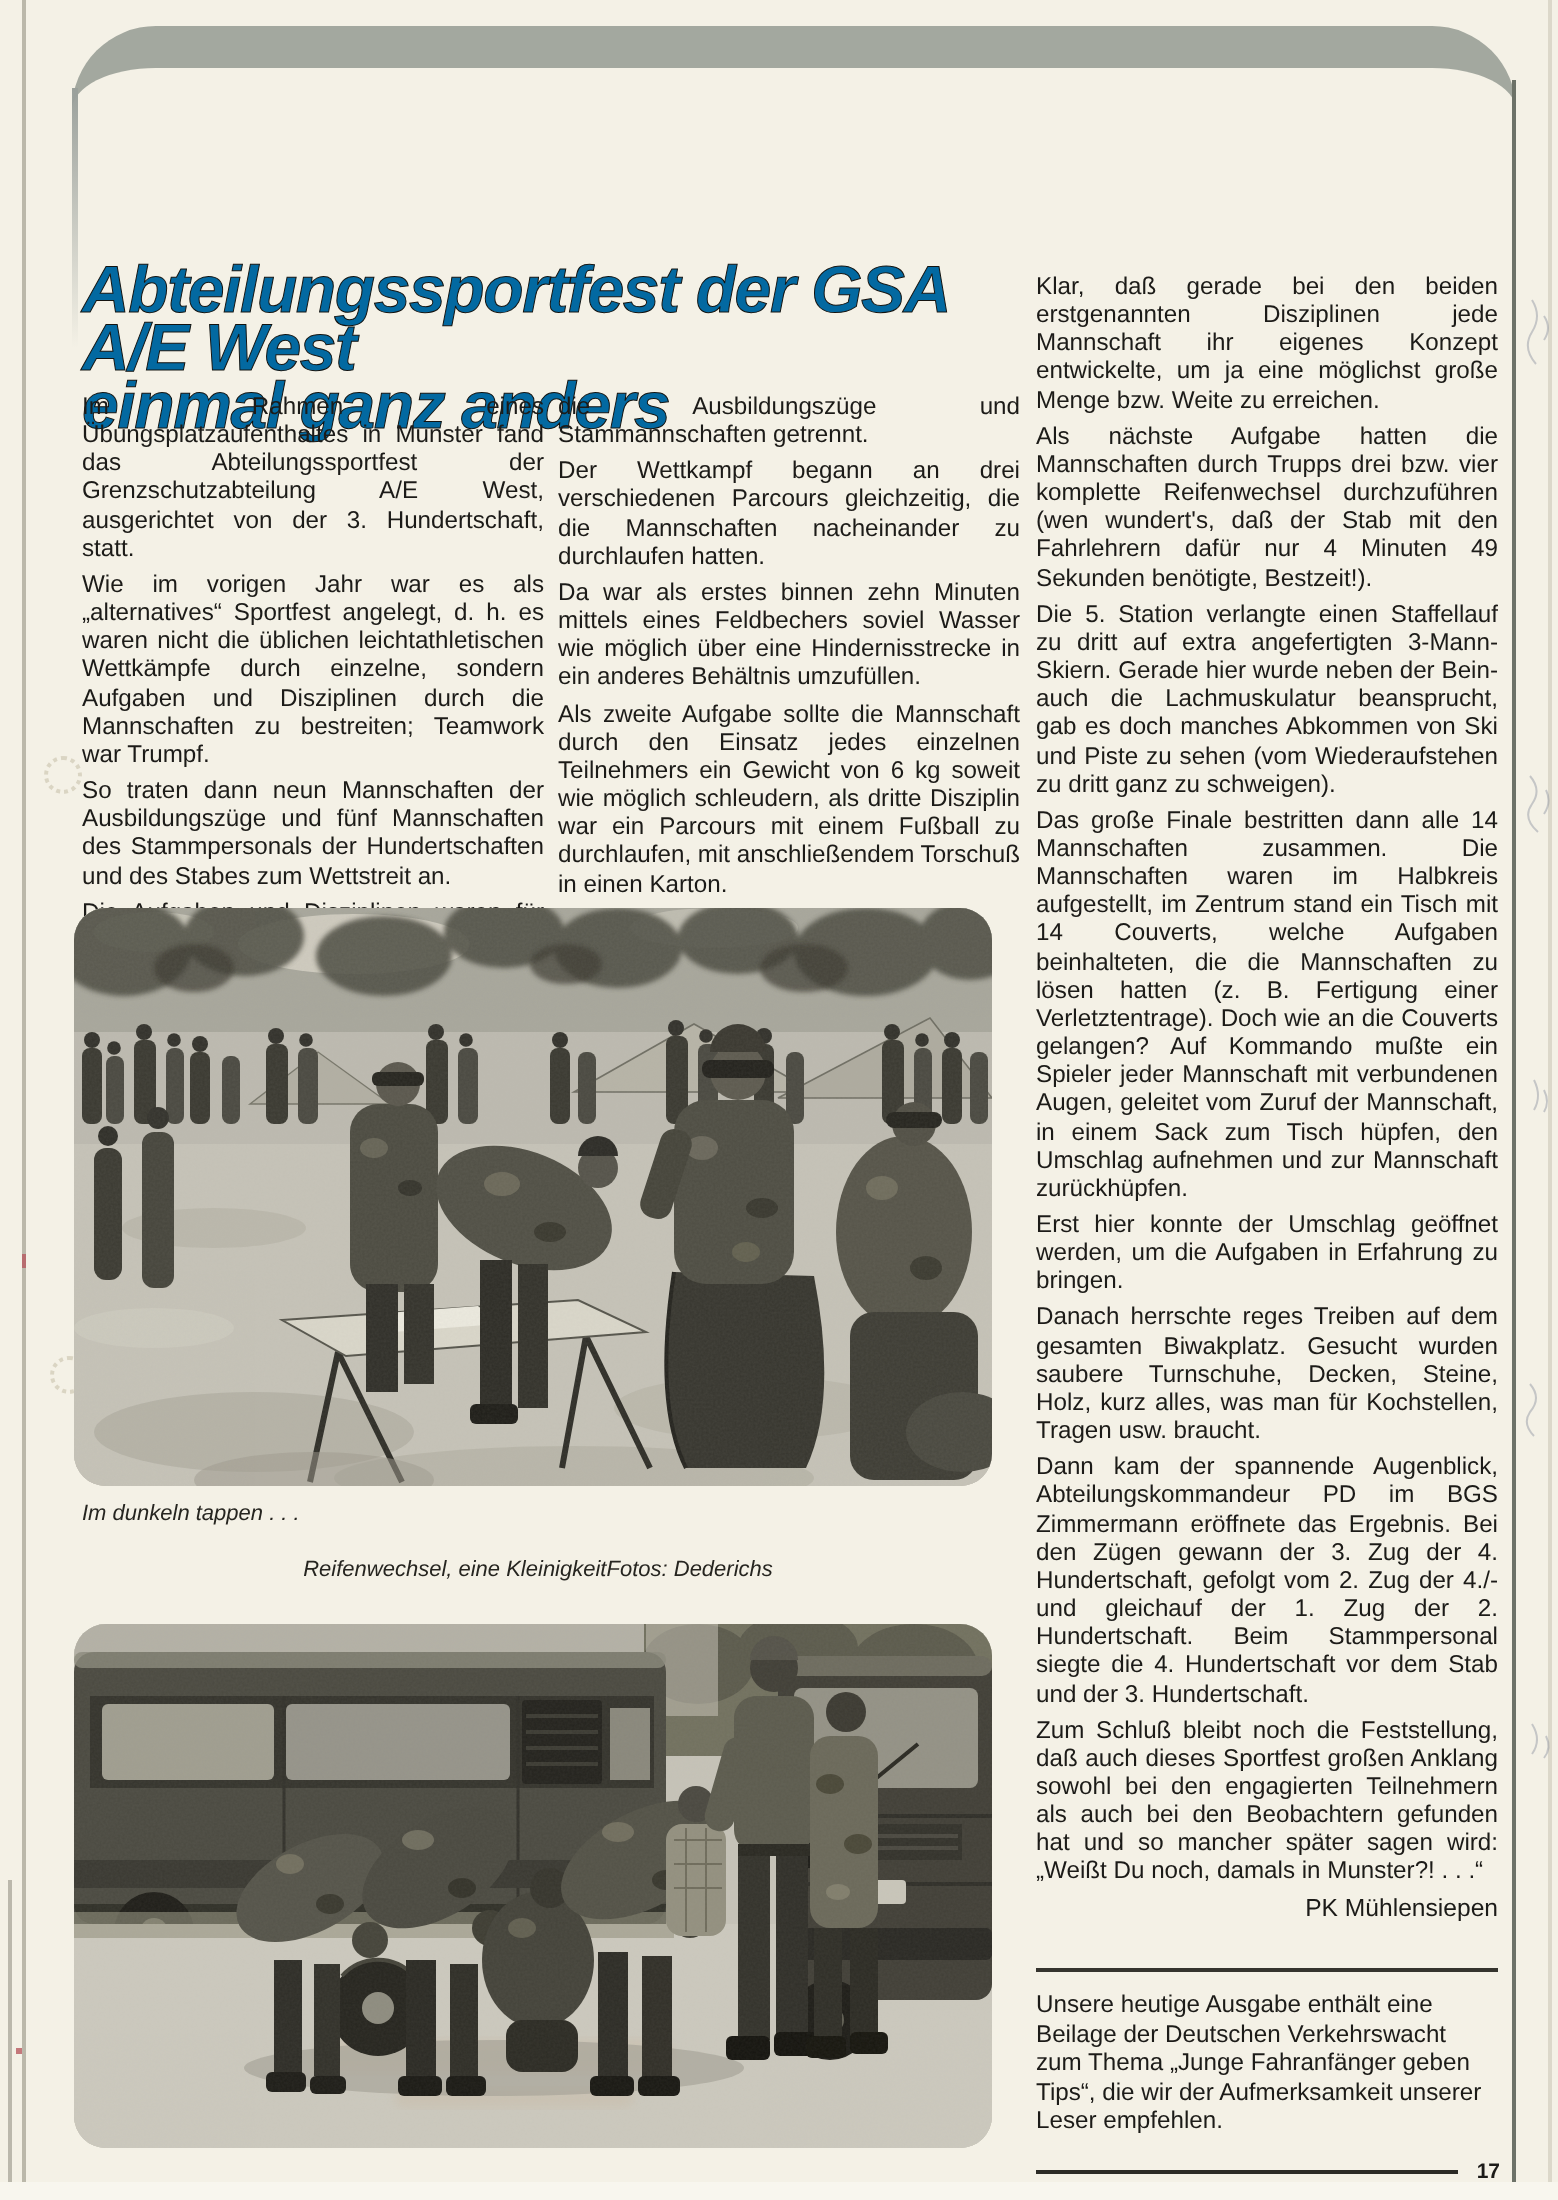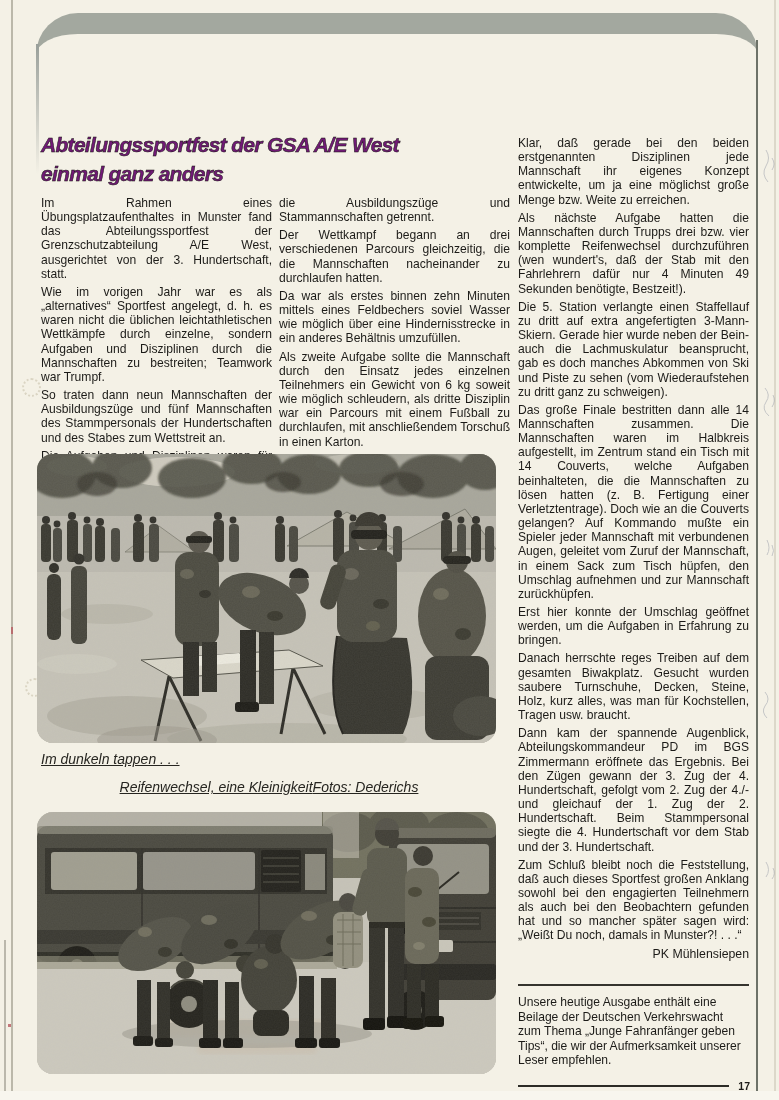--- a/index.html
+++ b/index.html
@@ -20,42 +20,42 @@
   }
   .frame-left-fade{position:absolute;left:36px;top:44px;width:3px;height:130px;
     background:linear-gradient(#9aa09b, rgba(154,160,155,0));}
   .vrule{position:absolute;left:756px;top:40px;width:2px;height:1054px;background:#6d7268;}
   .bottom-strip{position:absolute;left:0;top:1091px;width:779px;height:9px;background:#f8f6ee;}
   .hole{position:absolute;width:15px;height:15px;border:2px dotted #d8d2c0;border-radius:50%;opacity:.9;}
   .speck{position:absolute;background:#b85a60;opacity:.8;}
   
   .headline{
     position:absolute;left:41px;top:130px;width:474px;
-    font-size:21px;line-height:29px;font-weight:bold;font-style:italic;
-    letter-spacing:-0.7px;color:#701a75;
+    font-size:33px;line-height:29px;font-weight:bold;font-style:italic;
+    letter-spacing:-0.7px;color:#0369a1;
     -webkit-text-stroke:0.5px #14130f;
   }
   
   .col{position:absolute;width:231px;font-size:12.1px;line-height:14.15px;text-align:justify;}
   .col p{margin:0 0 4px 0;}
   .col1{left:41px;top:196px;}
   .col2{left:279px;top:196px;}
   .col3{left:518px;top:136px;}
   .byline{text-align:right;font-size:12.3px;margin-top:2px;}
   .sep{position:absolute;left:518px;top:984px;width:231px;height:2px;background:#35342e;}
   .footnote{position:absolute;left:518px;top:995px;width:231px;font-size:12.1px;line-height:14.6px;text-align:left;}
   .pagefoot{position:absolute;left:518px;top:1080px;width:232px;display:flex;align-items:center;}
   .pagefoot .line{flex:1;height:2px;background:#2c2b26;}
   .pagefoot .num{font-size:10.5px;font-weight:bold;margin-left:9px;color:#1c1b18;}
   
   .photo{position:absolute;left:37px;width:459px;border-radius:16px;overflow:hidden;background:#c4c1b6;}
   .photo1{top:454px;height:289px;}
   .photo2{top:812px;height:262px;}
   .photo svg{display:block;width:100%;height:100%;}
-  .caption{position:absolute;font-style:italic;font-size:14px;color:#262520;text-decoration:underline;}
+  .caption{position:absolute;font-style:italic;font-size:11px;color:#262520;}
   .cap1{left:41px;top:751px;}
   .cap-row{left:41px;top:779px;width:456px;display:flex;justify-content:center;}
   
   .margin-marks{position:absolute;left:760px;top:0;width:19px;height:1100px;pointer-events:none;opacity:.45;}
 </style>
 </head>
 <body>
 
 <div class="page">
 

